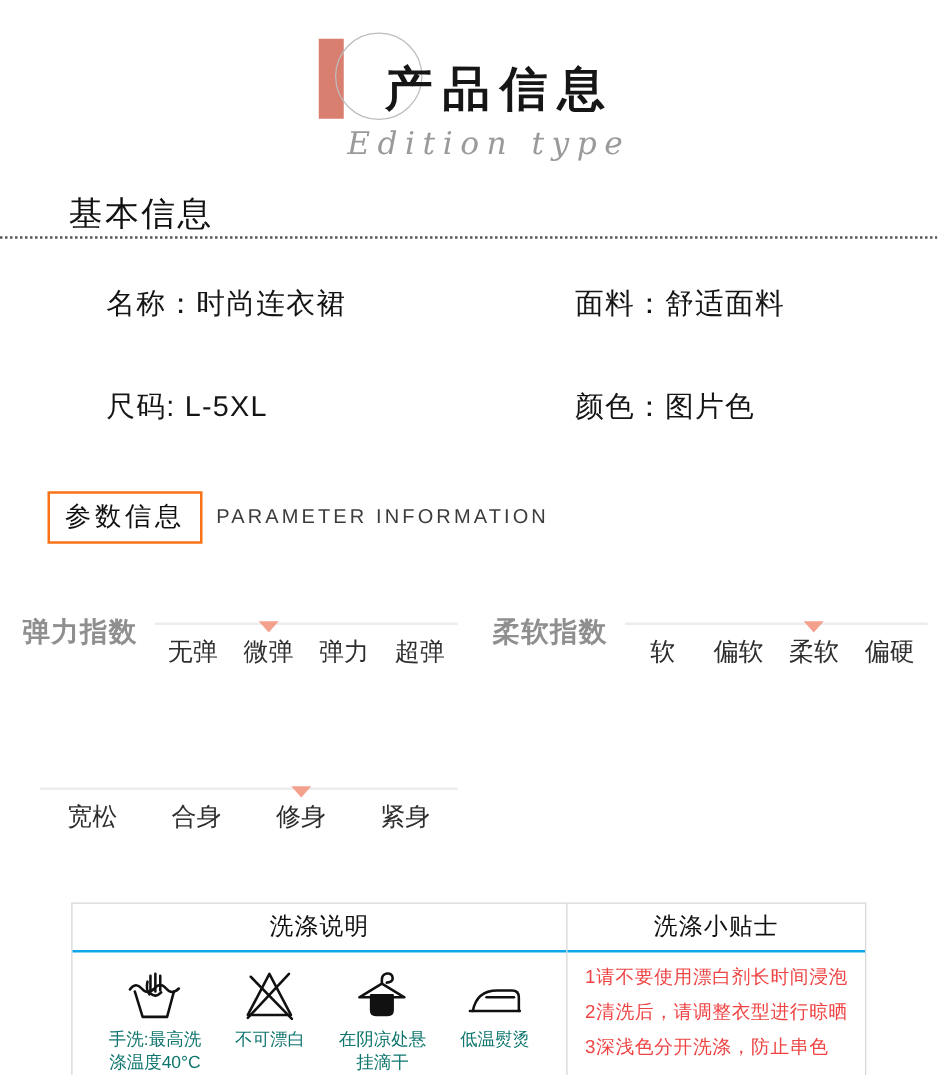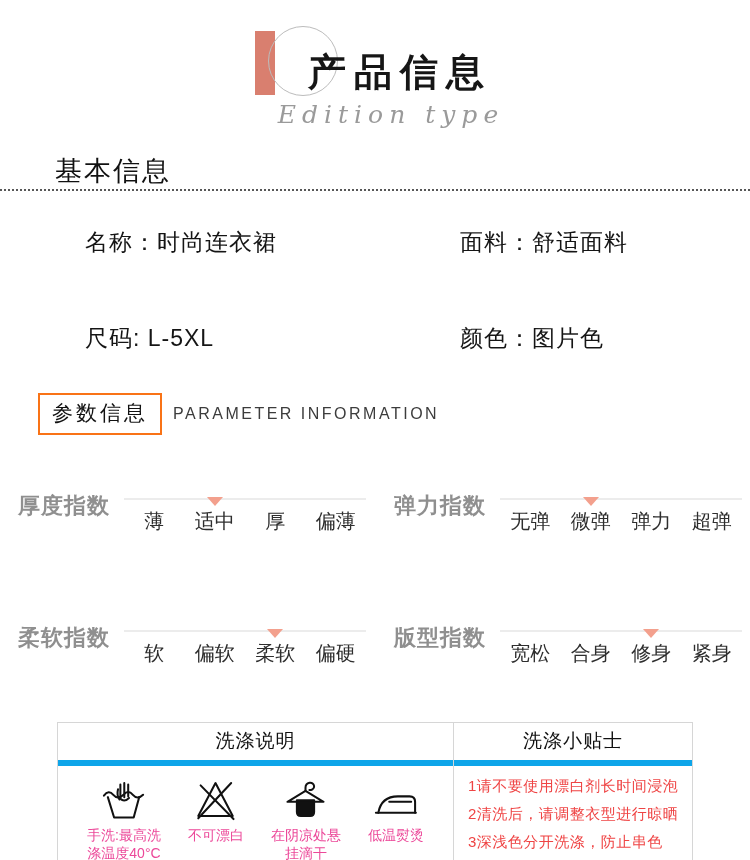--- a/index.html
+++ b/index.html
@@ -18,21 +18,21 @@
   .edition-subtitle { position:absolute; left:0; right:0; top:100px; text-align:center;
     padding-left:32px; font-family:"DejaVu Serif","Liberation Serif",serif; font-style:italic;
     font-size:25px; letter-spacing:6px; color:#9a9a9a; }
 
   
   .basic-heading { position:absolute; left:55px; top:153px; margin:0;
     font-size:27px; font-weight:400; letter-spacing:2px; color:#111; }
   .dotted-divider { position:absolute; left:0; top:189px; width:750px; height:0;
     border-top:2px dotted #575757; }
   .info-grid { position:absolute; left:85px; top:227px; right:20px;
-    display:grid; grid-template-columns:375px auto; row-gap:65px;
+    display:grid; grid-template-columns:375px auto; row-gap:52px;
     font-size:23px; color:#151515; letter-spacing:1px; }
 
   
   .param-header { position:absolute; left:38px; top:393px; display:flex; align-items:center; }
   .param-box { border:2px solid #f97316; padding:4px 12px 6px; font-size:21px;
     letter-spacing:3px; color:#111; font-weight:500; }
   .param-en { margin-left:11px; font-size:16px; letter-spacing:2.5px; color:#3c3c3c; }
 
   
   .indicator-grid { position:absolute; left:18px; top:491px; right:8px;
@@ -46,28 +46,28 @@
     border-left:8px solid transparent; border-right:8px solid transparent;
     border-top:9px solid #f3a08d; }
   .ind-options { display:flex; }
   .ind-options span { flex:1; text-align:center; font-size:20px; color:#2e2e2e; }
 
   
   .wash-table { position:absolute; left:57px; top:722px; width:634px;
     border:1px solid #d6d6d6; display:grid; grid-template-columns:396px 1fr; }
   .wt-cell-left { border-right:1px solid #d6d6d6; }
   .wt-header { text-align:center; font-size:19px; color:#111; font-weight:500;
-    padding:5px 0 6px; border-bottom:6px solid #0ea5e9; letter-spacing:1px; }
+    padding:5px 0 6px; border-bottom:2px solid #0ea5e9; letter-spacing:1px; }
   .wt-icons { display:flex; justify-content:space-evenly; align-items:flex-start;
     padding:7px 2px 9px; }
   .wash-item { display:flex; flex-direction:column; align-items:center; }
   .wash-item .icon-holder { height:50px; display:flex; align-items:flex-end; }
   .wash-item svg { display:block; }
   .wash-label { margin-top:3px; font-size:14px; line-height:1.3; text-align:center;
-    color:#ec4899; white-space:pre-line; font-weight:500; }
+    color:#0f766e; white-space:pre-line; font-weight:500; }
   .wt-tips { padding:6px 6px 4px 14px; }
   .wash-tip { font-size:15px; color:#ef4444; line-height:1.85; letter-spacing:0.5px; }
 </style>
 </head>
 <body>
 
 <div class="page">
 
   <div class="accent-bar" style="background: rgb(217, 127, 111);"></div>
   <div class="deco-circle"></div>
@@ -83,33 +83,20 @@
     <div>颜色：图片色</div>
   </div>
 
   <div class="param-header">
     <span class="param-box">参数信息</span>
     <span class="param-en">PARAMETER INFORMATION</span>
   </div>
 
   <div class="indicator-grid">
 
-    <div class="indicator">
-      <span class="ind-label">厚度指数</span>
-      <div class="ind-scale">
-        <div class="ind-line"></div>
-        <span class="ind-marker" style="left: calc(37.5% - 8px); border-top-color: rgb(243, 160, 141);"></span>
-        <div class="ind-options">
-          <span>薄</span>
-          <span>适中</span>
-          <span>厚</span>
-          <span>偏薄</span>
-        </div>
-      </div>
-    </div>
 
     <div class="indicator">
       <span class="ind-label">弹力指数</span>
       <div class="ind-scale">
         <div class="ind-line"></div>
         <span class="ind-marker" style="left: calc(37.5% - 8px); border-top-color: rgb(243, 160, 141);"></span>
         <div class="ind-options">
           <span>无弹</span>
           <span>微弹</span>
           <span>弹力</span>
@@ -126,21 +113,20 @@
         <div class="ind-options">
           <span>软</span>
           <span>偏软</span>
           <span>柔软</span>
           <span>偏硬</span>
         </div>
       </div>
     </div>
 
     <div class="indicator">
-      <span class="ind-label">版型指数</span>
       <div class="ind-scale">
         <div class="ind-line"></div>
         <span class="ind-marker" style="left: calc(62.5% - 8px); border-top-color: rgb(243, 160, 141);"></span>
         <div class="ind-options">
           <span>宽松</span>
           <span>合身</span>
           <span>修身</span>
           <span>紧身</span>
         </div>
       </div>

